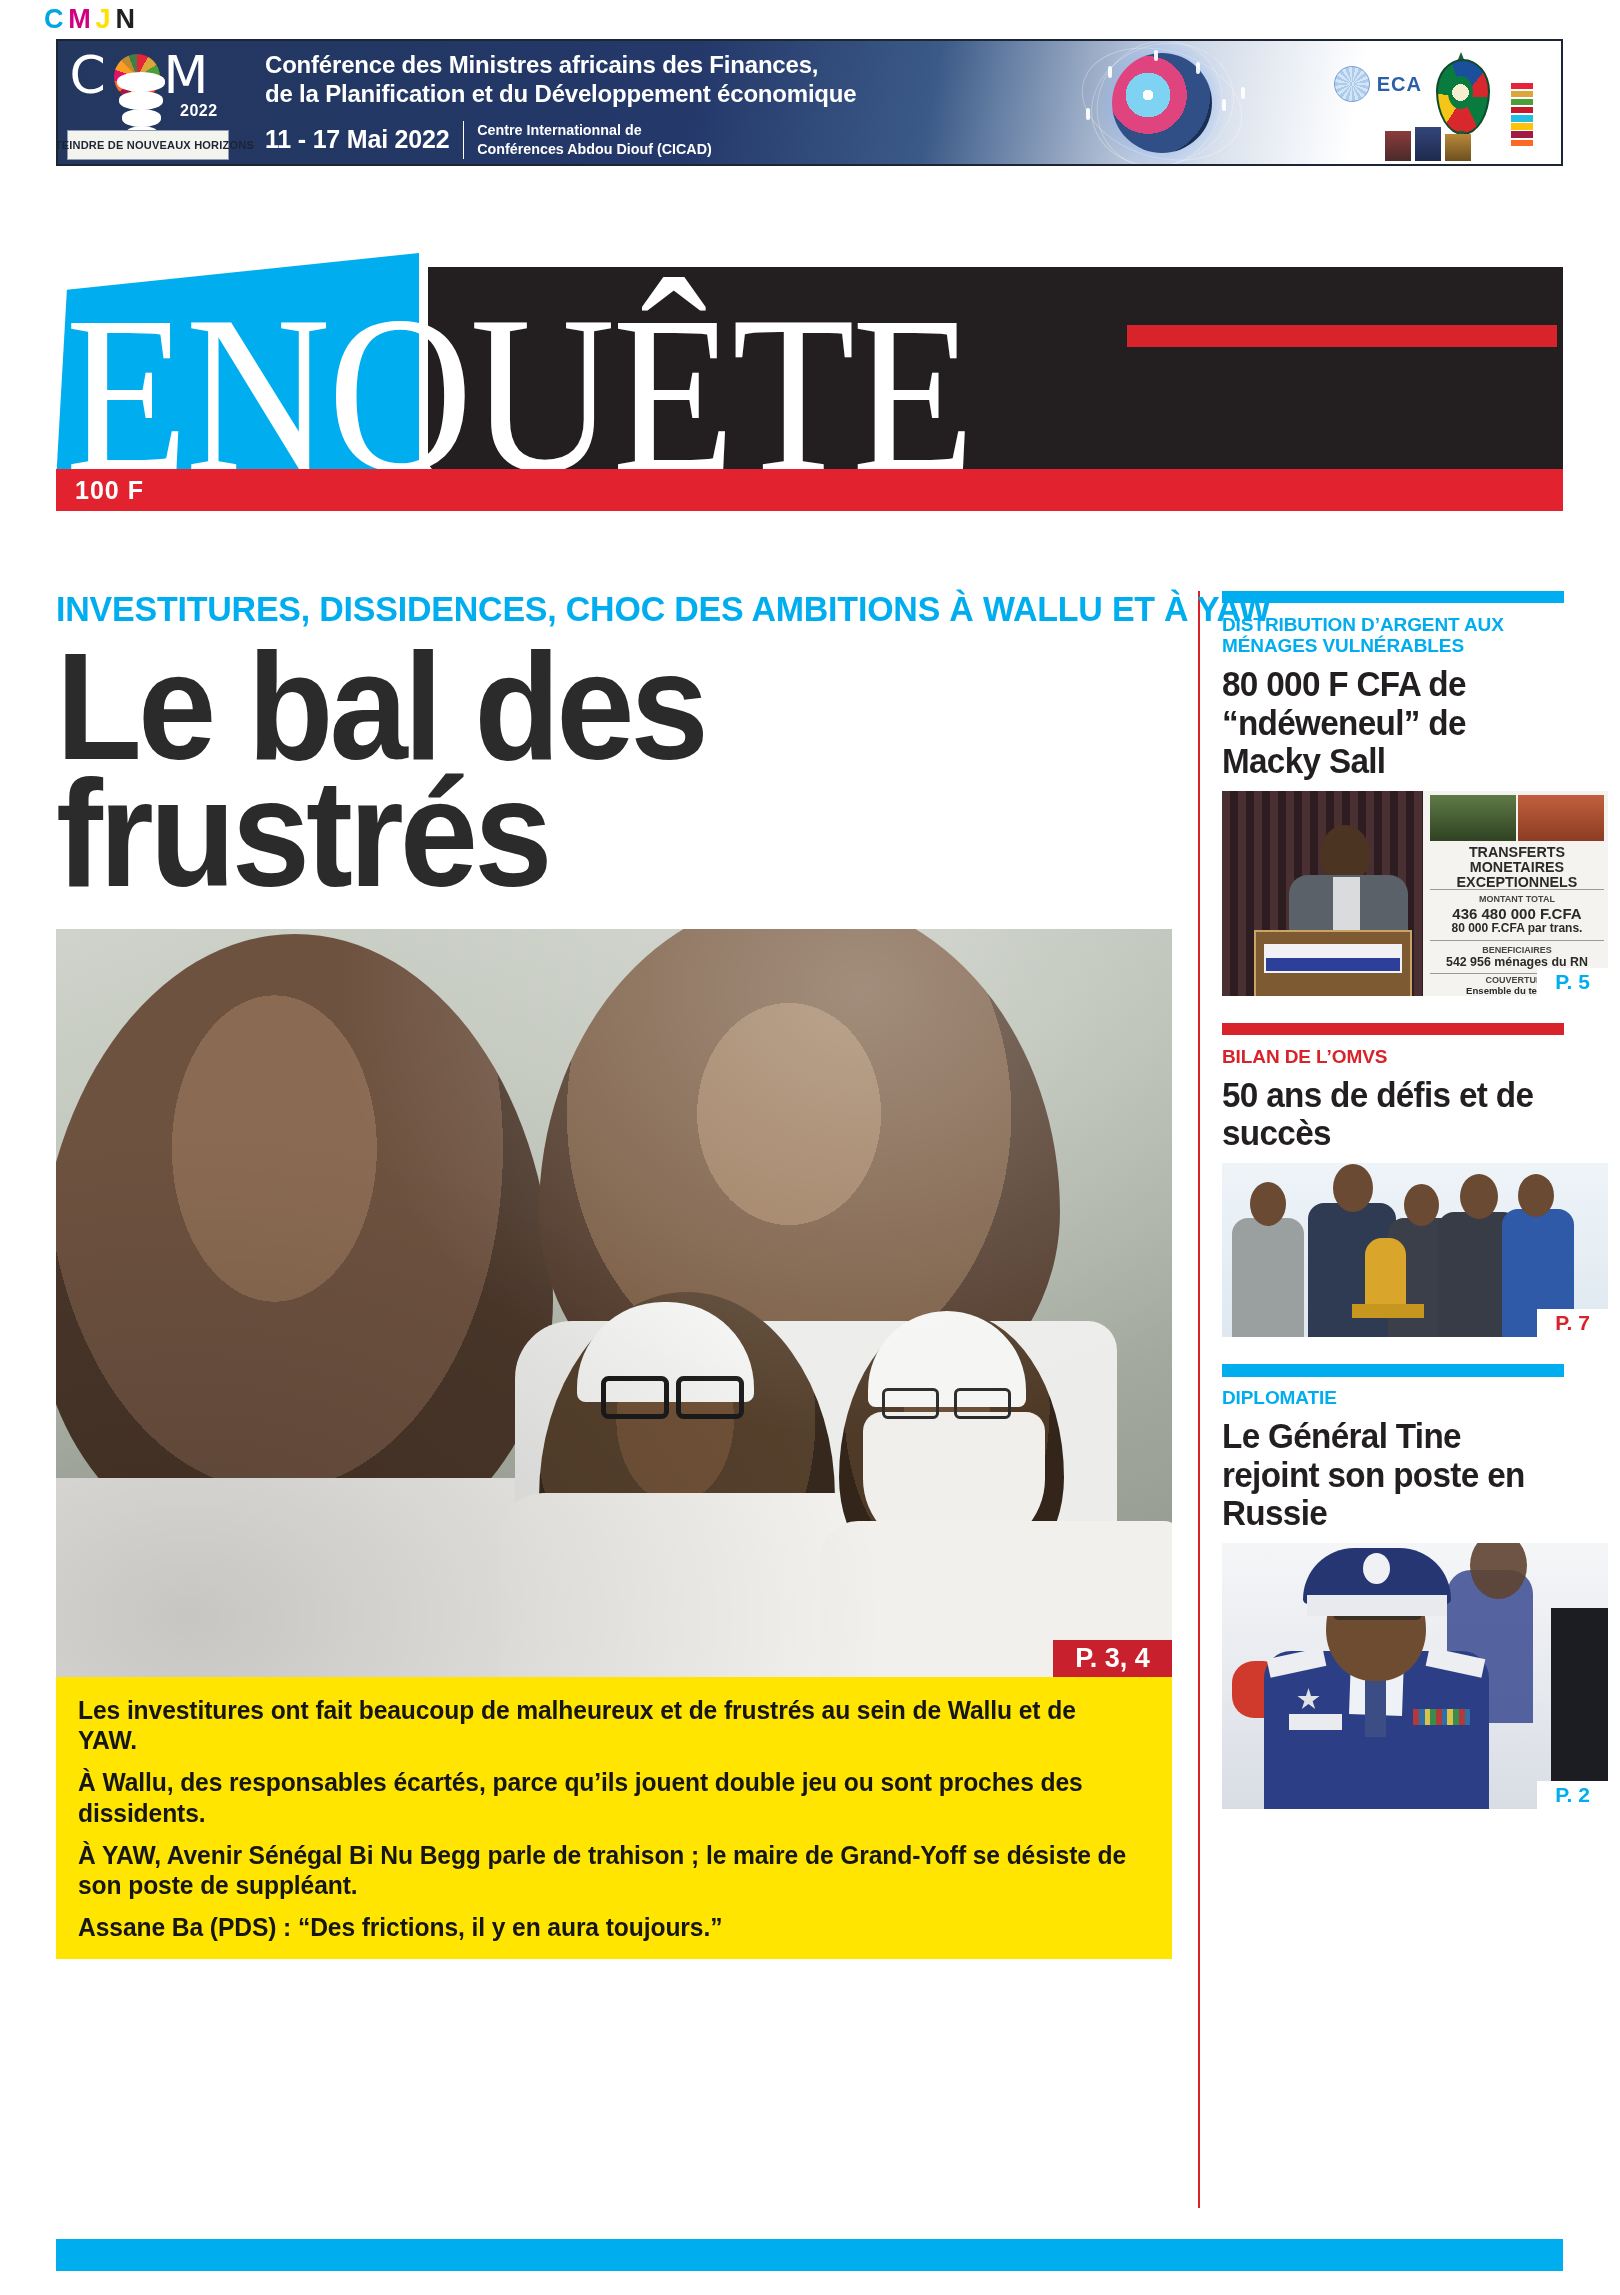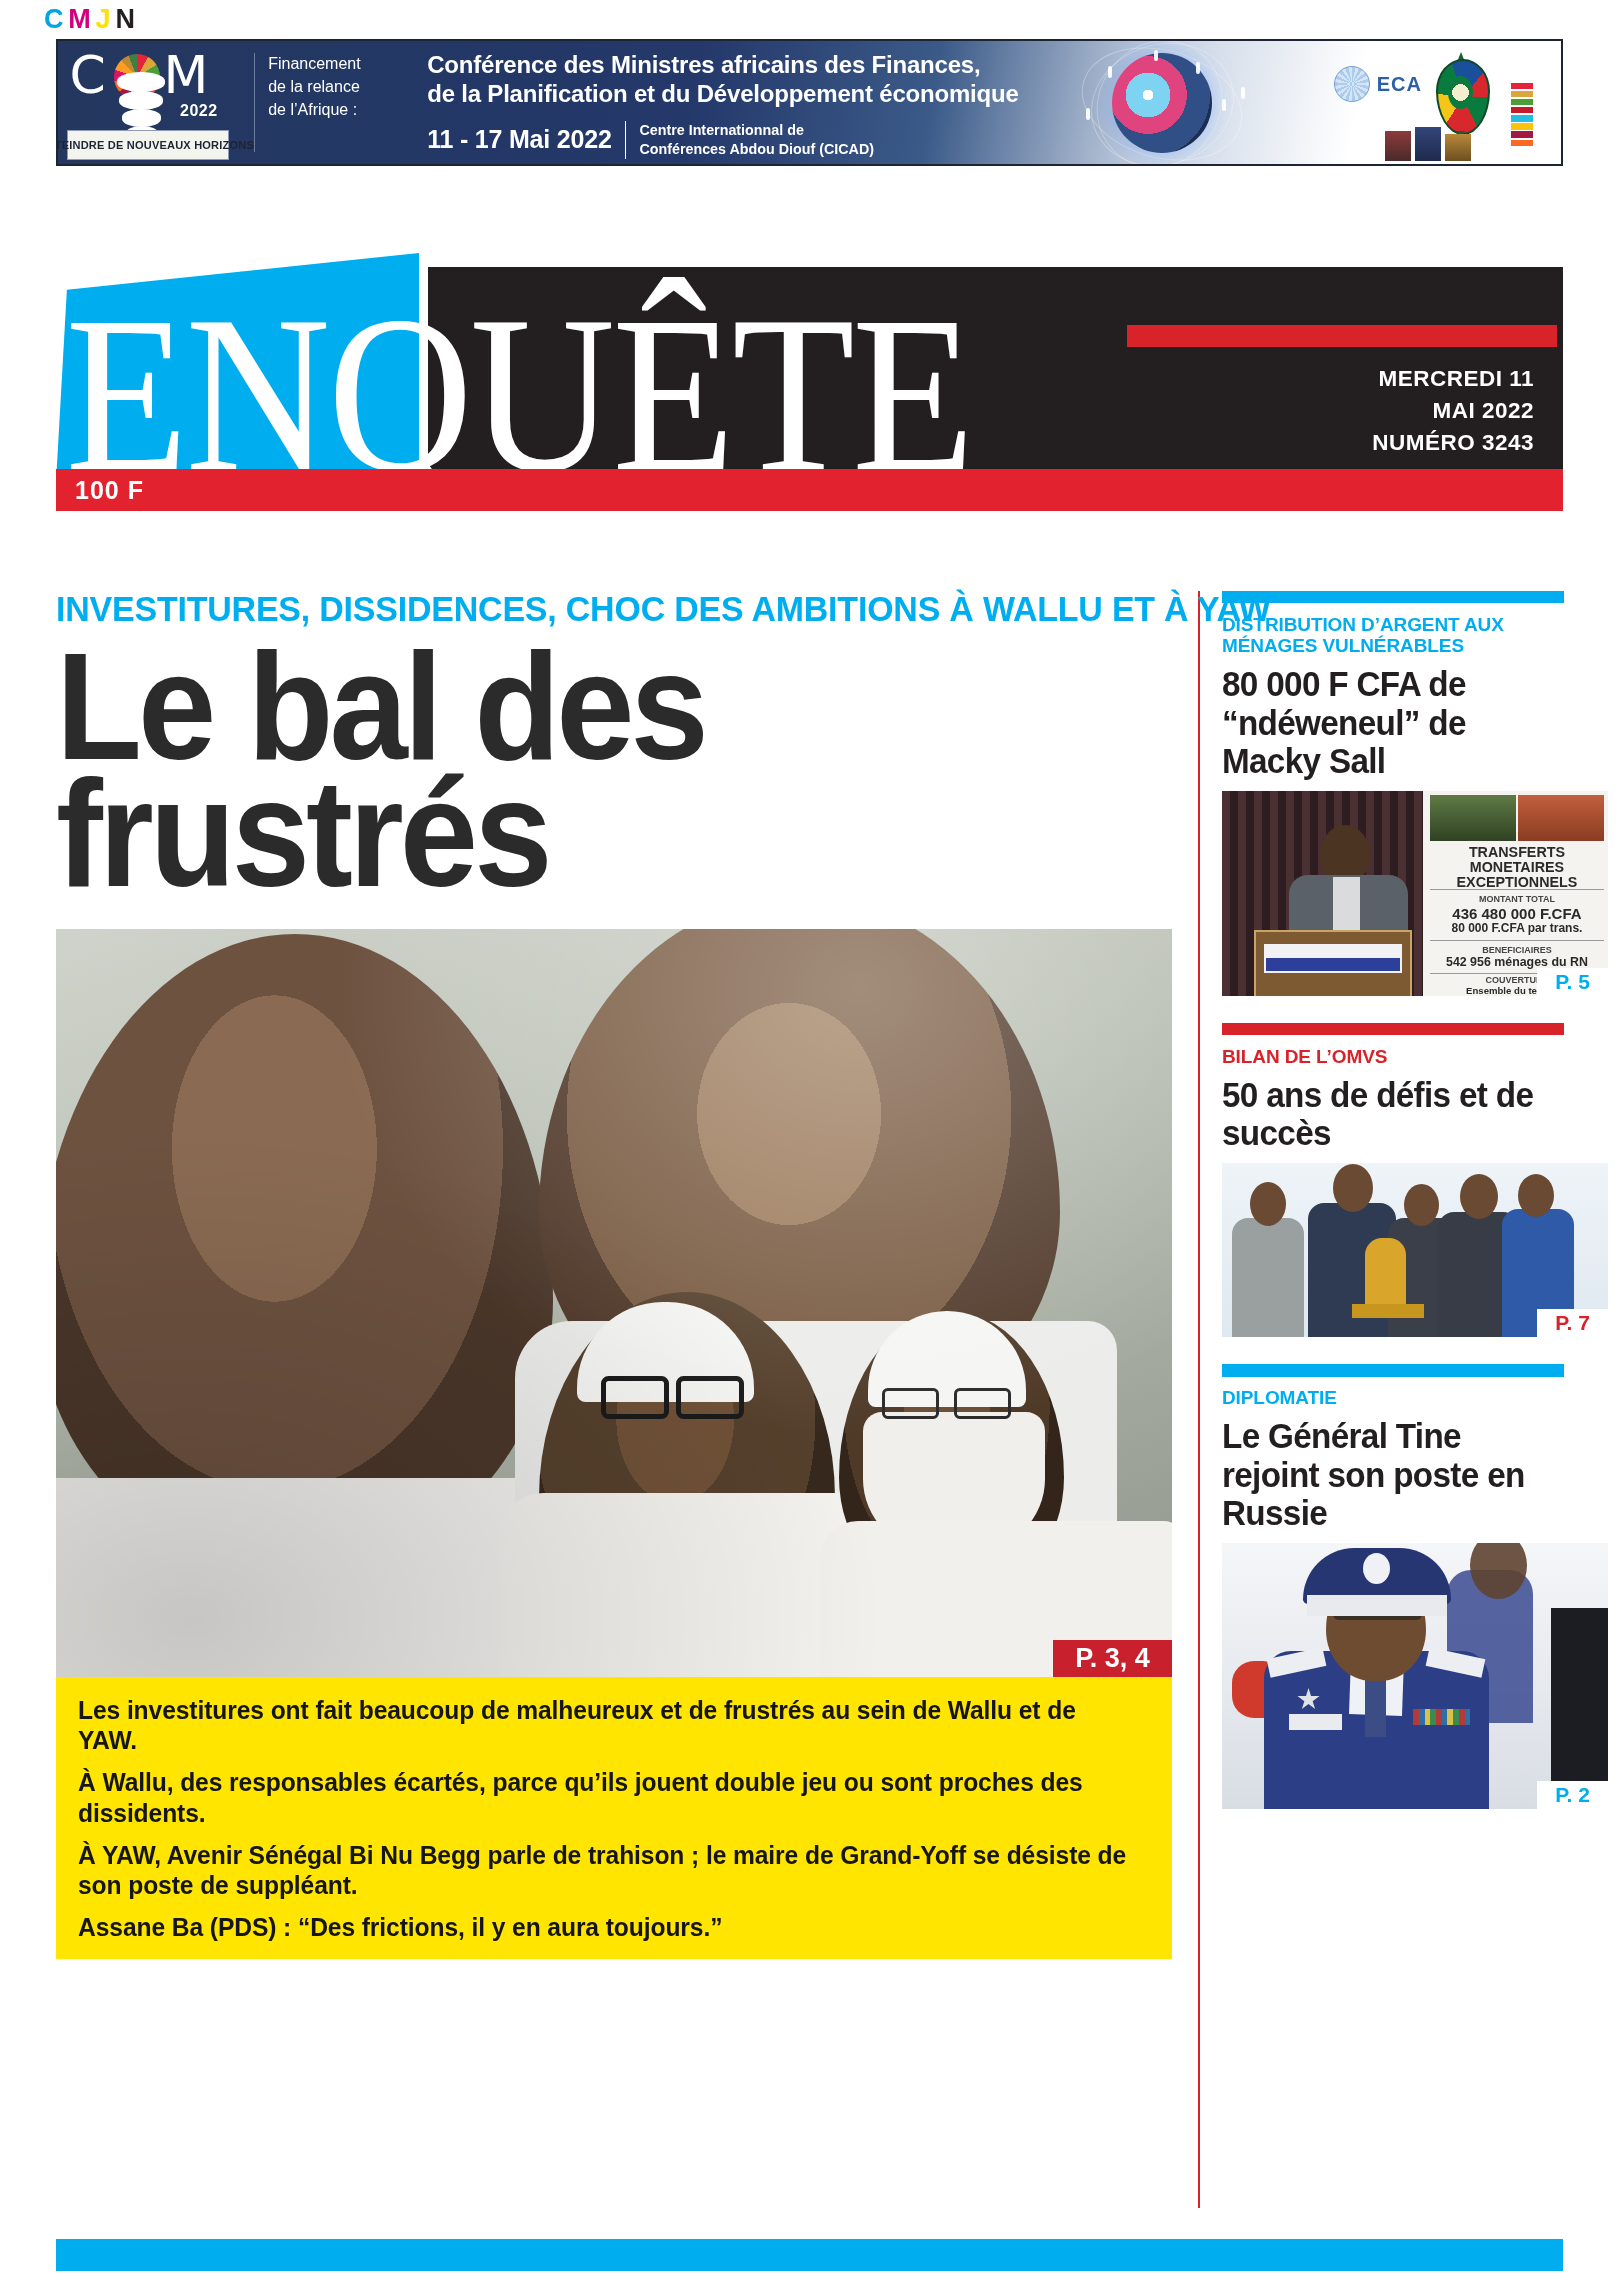--- a/index.html
+++ b/index.html
@@ -248,25 +248,20 @@
             <i></i>
           </span>
         <span class="comM">M</span>
       </div>
       <div class="com-year">2022</div>
       <div class="horizons">
         <span>ATTEINDRE DE NOUVEAUX HORIZONS</span>
       </div>
     </div>
 
-    <div class="bn-subtitle">
-      <div>Financement</div>
-      <div>de la relance</div>
-      <div>de l’Afrique :</div>
-    </div>
 
     <div class="bn-main">
       <div class="bn-title">
         <div>Conférence des Ministres africains des Finances,</div>
         <div>de la Planification et du Développement économique</div>
       </div>
       <div class="bn-daterow">
         <div class="bn-date">11 - 17 Mai 2022</div>
         <div class="bn-venue">
           <div>Centre Internationnal de</div>
@@ -316,25 +311,20 @@
           <i></i>
         </div>
     </div>
   </div>
 
   <div class="masthead">
     <div class="mh-cyan"></div>
     <div class="mh-black"></div>
     <div class="mh-red-small"></div>
     <div class="mh-word">ENQUÊTE</div>
-    <div class="mh-dateblock">
-      <div>MERCREDI 11</div>
-      <div>MAI 2022</div>
-      <div>NUMÉRO 3243</div>
-    </div>
     <div class="mh-redbar"></div>
     <div class="mh-price">100 F</div>
   </div>
 
   <div class="content">
 
     <div class="vrule"></div>
 
     <div class="col-left">
 

